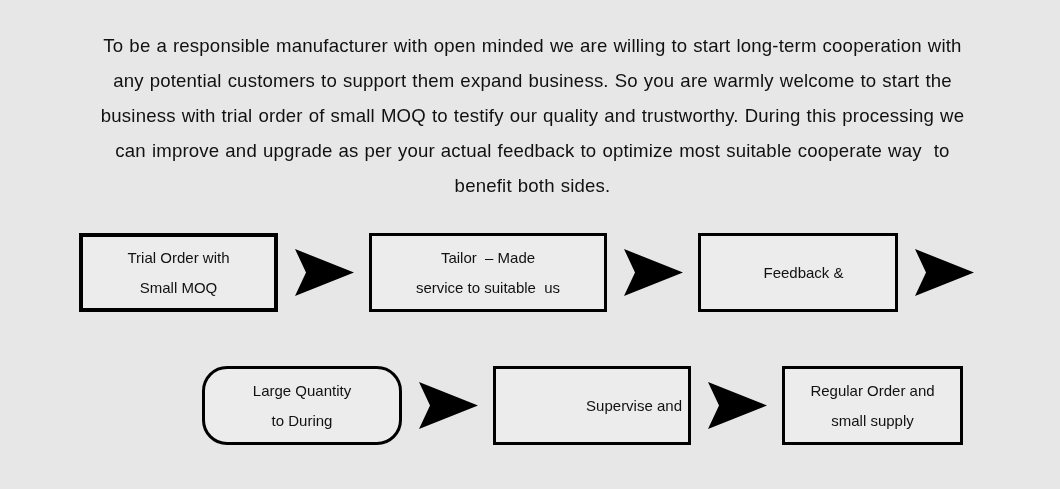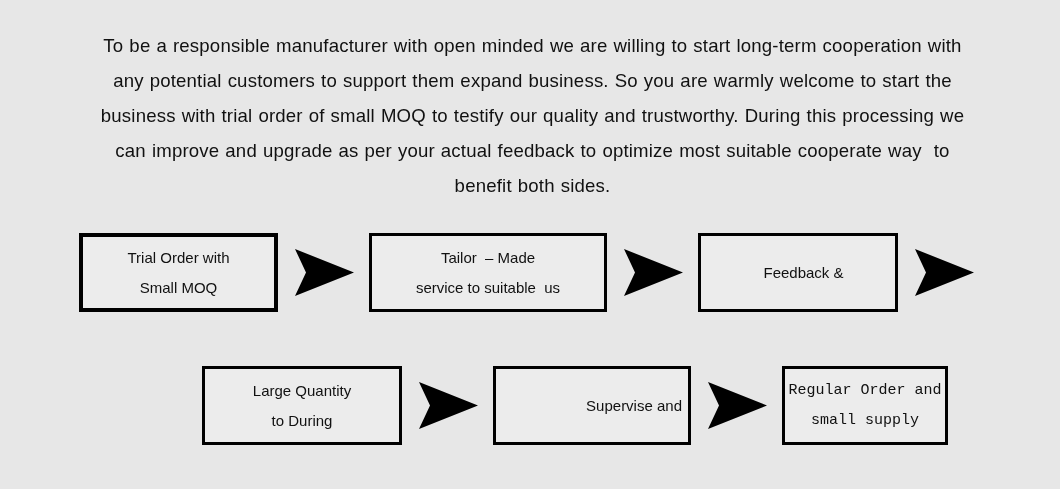--- a/index.html
+++ b/index.html
@@ -71,23 +71,23 @@
     font-size: 15px;
     line-height: 30px;
     color: #111111;
     white-space: pre;
   }
 
   
   .node-w-trial      { width: 199px; border-width: 4px; }
   .node-w-tailor     { width: 238px; }
   .node-w-feedback   { width: 200px; padding-left: 17px; }
-  .node-w-large      { width: 200px; }
+  .node-w-large      { width: 200px; border-radius: 25px; }
   .node-w-supervise  { width: 198px; align-items: flex-end; }
-  .node-w-regular    { width: 166px; font-family: Liberation Mono, monospace; }
+  .node-w-regular    { width: 181px; }
 
   
   .flow-arrow {
     width: 91px;
     display: flex;
     align-items: center;
     justify-content: center;
     flex: 0 0 auto;
   }
   .flow-arrow.arrow-wide { width: 92px; }

